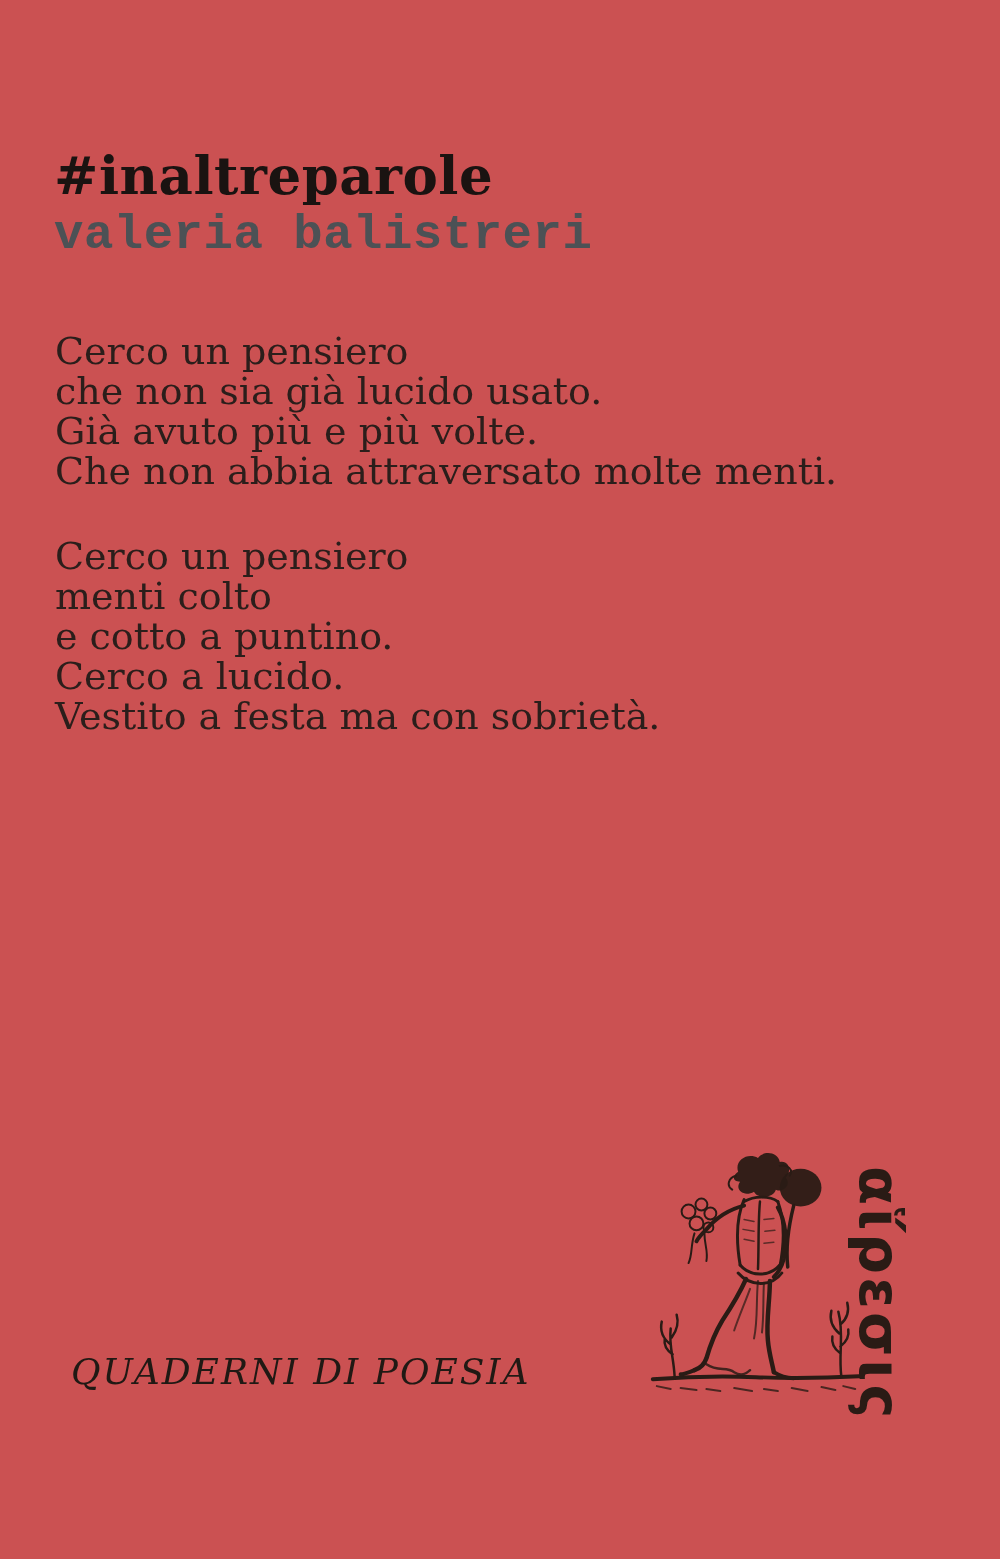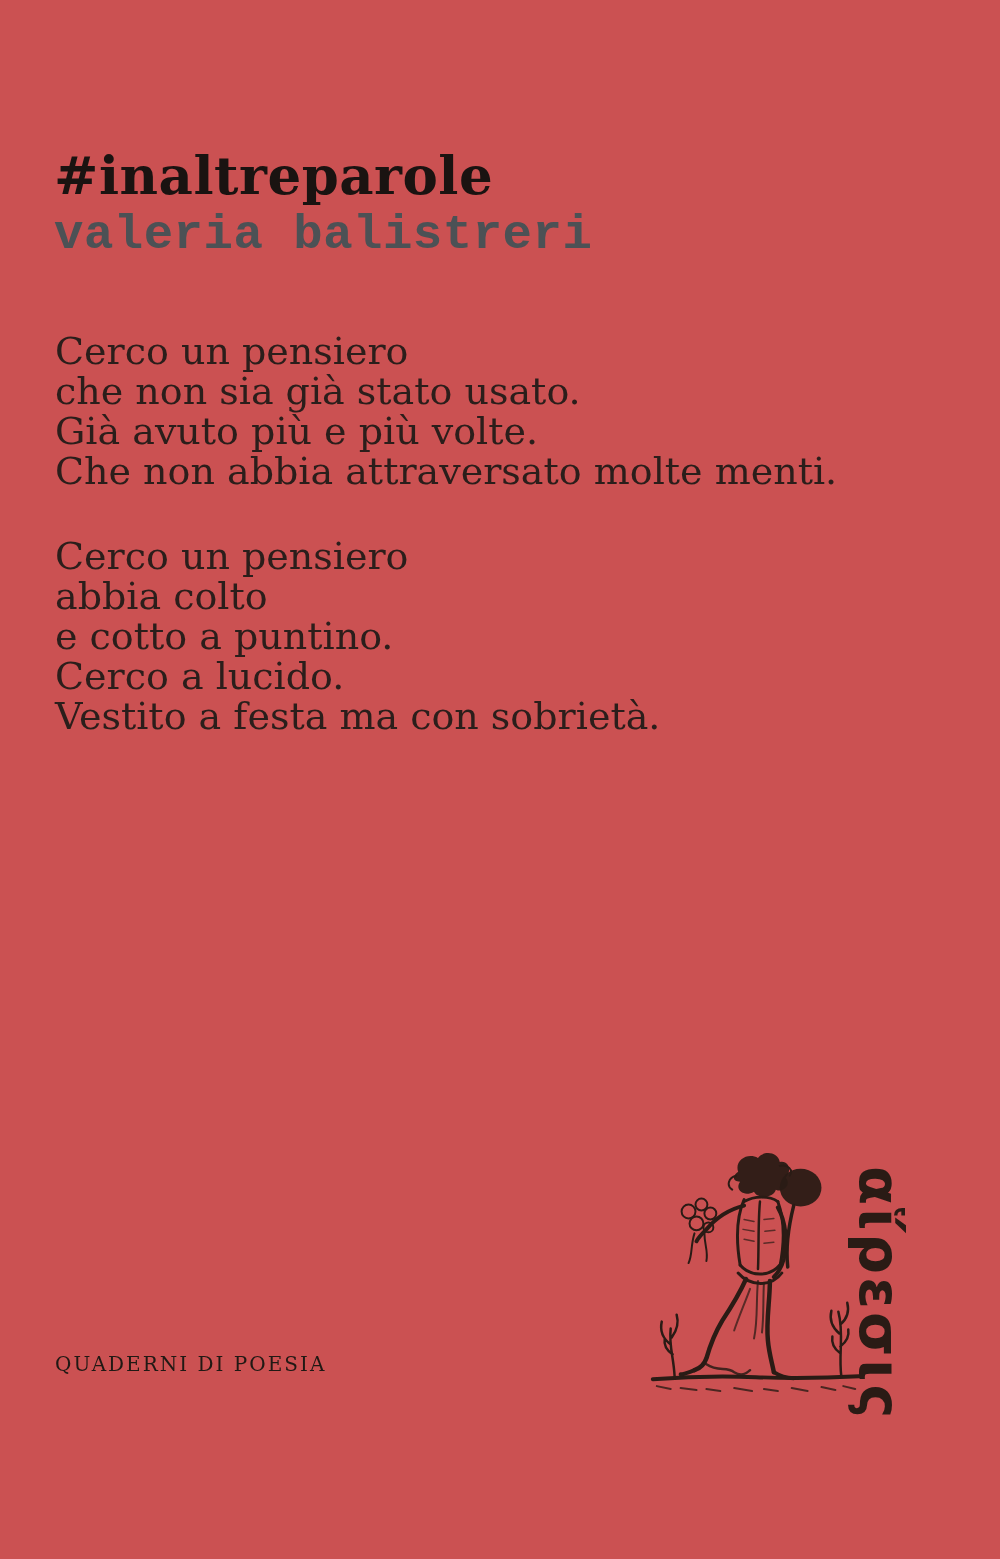--- a/index.html
+++ b/index.html
@@ -30,23 +30,24 @@
     font-size:49px;line-height:1;font-weight:700;
     color:var(--author-text);letter-spacing:0.5px;font-family:Liberation Mono, monospace;
   }
   .poem{
     position:absolute;left:55px;top:331px;
     font-size:38px;line-height:40px;
     color:var(--poem-text);
   }
   .stanza + .stanza{margin-top:45px;}
   .series{
-    position:absolute;left:55px;top:1354px;
-    font-size:20px;line-height:1;letter-spacing:2px;
+    position:absolute;left:71px;top:1354px;
+    font-size:36px;line-height:1;letter-spacing:2px;
     color:var(--series-text);
+    font-style:italic;
   }
   .logo-figure{
     position:absolute;left:645px;top:1150px;
     width:222px;height:248px;
     color:var(--logo-ink);
   }
   .logo-figure svg{width:100%;height:100%;}
   .logo-text{
     position:absolute;left:912px;top:1166px;
     transform:rotate(90deg);transform-origin:0 0;
@@ -60,27 +61,27 @@
 <body>
 
 <div class="cover">
 
   <h1 class="title">#inaltreparole</h1>
   <h2 class="author">valeria balistreri</h2>
 
   <main class="poem">
     <div class="stanza">
       <div>Cerco un pensiero</div>
-      <div>che non sia già stato usato.</div>
+      <div>che non sia già lucido usato.</div>
       <div>Già avuto più e più volte.</div>
       <div>Che non abbia attraversato molte menti.</div>
     </div>
     <div class="stanza">
       <div>Cerco un pensiero</div>
-      <div>abbia colto</div>
+      <div>menti colto</div>
       <div>e cotto a puntino.</div>
       <div>Cerco a lucido.</div>
       <div>Vestito a festa ma con sobrietà.</div>
     </div>
   </main>
 
   <div class="series">QUADERNI DI POESIA</div>
 
   <div class="logo-figure">
     <svg viewBox="0 0 220 250" xmlns="http://www.w3.org/2000/svg" aria-hidden="true">

